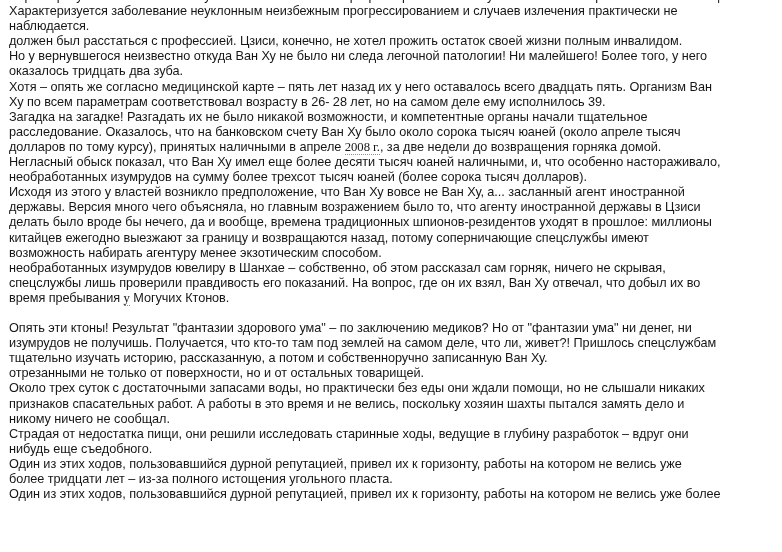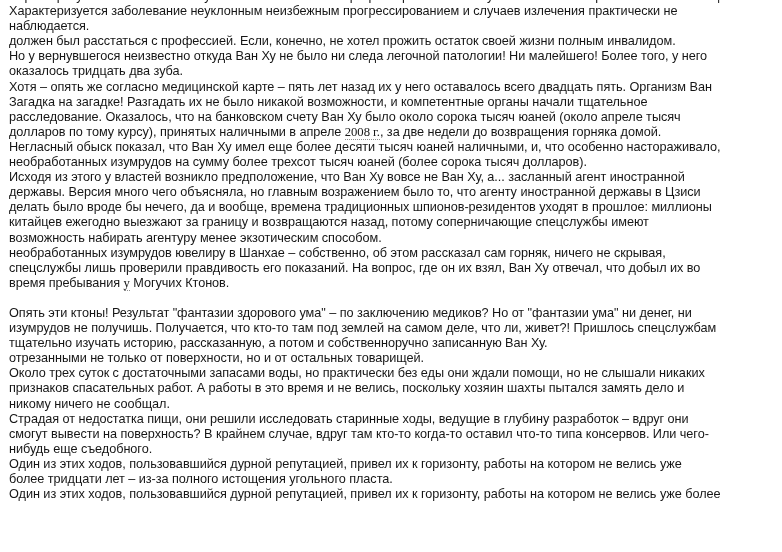--- a/index.html
+++ b/index.html
@@ -38,24 +38,25 @@
   }
 </style>
 </head>
 <body>
 
 <div class="page">
   <div class="textbody" id="text-body">
       <div class="line">Характеризуется заболевание неуклонным неизбежным прогрессированием и случаев излечения практически не наблюдается</div>
       <div class="line">Характеризуется заболевание неуклонным неизбежным прогрессированием и случаев излечения практически не</div>
       <div class="line">наблюдается.</div>
-      <div class="line">должен был расстаться с профессией. Если, конечно, не хотел прожить остаток своей жизни полным инвалидом.</div>
+      <div class="line">должен был расстаться с профессией. Цзиси, конечно, не хотел прожить остаток своей жизни полным инвалидом.</div>
       <div class="line">Но у вернувшегося неизвестно откуда Ван Ху не было ни следа легочной патологии! Ни малейшего! Более того, у него</div>
       <div class="line">оказалось тридцать два зуба.</div>
       <div class="line">Хотя – опять же согласно медицинской карте – пять лет назад их у него оставалось всего двадцать пять. Организм Ван</div>
+      <div class="line">Ху по всем параметрам соответствовал возрасту в 26- 28 лет, но на самом деле ему исполнилось 39.</div>
       <div class="line">Загадка на загадке! Разгадать их не было никакой возможности, и компетентные органы начали тщательное</div>
       <div class="line">расследование. Оказалось, что на банковском счету Ван Ху было около сорока тысяч юаней (около апреле тысяч</div>
       <div class="line"><span>долларов по тому курсу), принятых наличными в апреле </span><span class="sc">2008 г.</span><span>, за две недели до возвращения горняка домой.</span></div>
       <div class="line">Негласный обыск показал, что Ван Ху имел еще более десяти тысяч юаней наличными, и, что особенно настораживало,</div>
       <div class="line">необработанных изумрудов на сумму более трехсот тысяч юаней (более сорока тысяч долларов).</div>
       <div class="line">Исходя из этого у властей возникло предположение, что Ван Ху вовсе не Ван Ху, а... засланный агент иностранной</div>
       <div class="line">державы. Версия много чего объясняла, но главным возражением было то, что агенту иностранной державы в Цзиси</div>
       <div class="line">делать было вроде бы нечего, да и вообще, времена традиционных шпионов-резидентов уходят в прошлое: миллионы</div>
       <div class="line">китайцев ежегодно выезжают за границу и возвращаются назад, потому соперничающие спецслужбы имеют</div>
       <div class="line">возможность набирать агентуру менее экзотическим способом.</div>
@@ -64,19 +65,18 @@
       <div class="line"><span>время пребывания </span><span class="sc">у</span><span> Могучих Ктонов.</span></div>
       <div class="line blank"></div>
       <div class="line">Опять эти ктоны! Результат "фантазии здорового ума" – по заключению медиков? Но от "фантазии ума" ни денег, ни</div>
       <div class="line">изумрудов не получишь. Получается, что кто-то там под землей на самом деле, что ли, живет?! Пришлось спецслужбам</div>
       <div class="line">тщательно изучать историю, рассказанную, а потом и собственноручно записанную Ван Ху.</div>
       <div class="line">отрезанными не только от поверхности, но и от остальных товарищей.</div>
       <div class="line">Около трех суток с достаточными запасами воды, но практически без еды они ждали помощи, но не слышали никаких</div>
       <div class="line">признаков спасательных работ. А работы в это время и не велись, поскольку хозяин шахты пытался замять дело и</div>
       <div class="line">никому ничего не сообщал.</div>
       <div class="line">Страдая от недостатка пищи, они решили исследовать старинные ходы, ведущие в глубину разработок – вдруг они</div>
-      <div class="line">смогут вывести на поверхность? В крайнем случае, вдруг там кто-то когда-то оставил что-то типа консервов. Или чего-</div>
       <div class="line">нибудь еще съедобного.</div>
       <div class="line">Один из этих ходов, пользовавшийся дурной репутацией, привел их к горизонту, работы на котором не велись уже</div>
       <div class="line">более тридцати лет – из-за полного истощения угольного пласта.</div>
       <div class="line">Один из этих ходов, пользовавшийся дурной репутацией, привел их к горизонту, работы на котором не велись уже более тридцати лет</div>
     </div>
 </div>
 
 </body></html>

